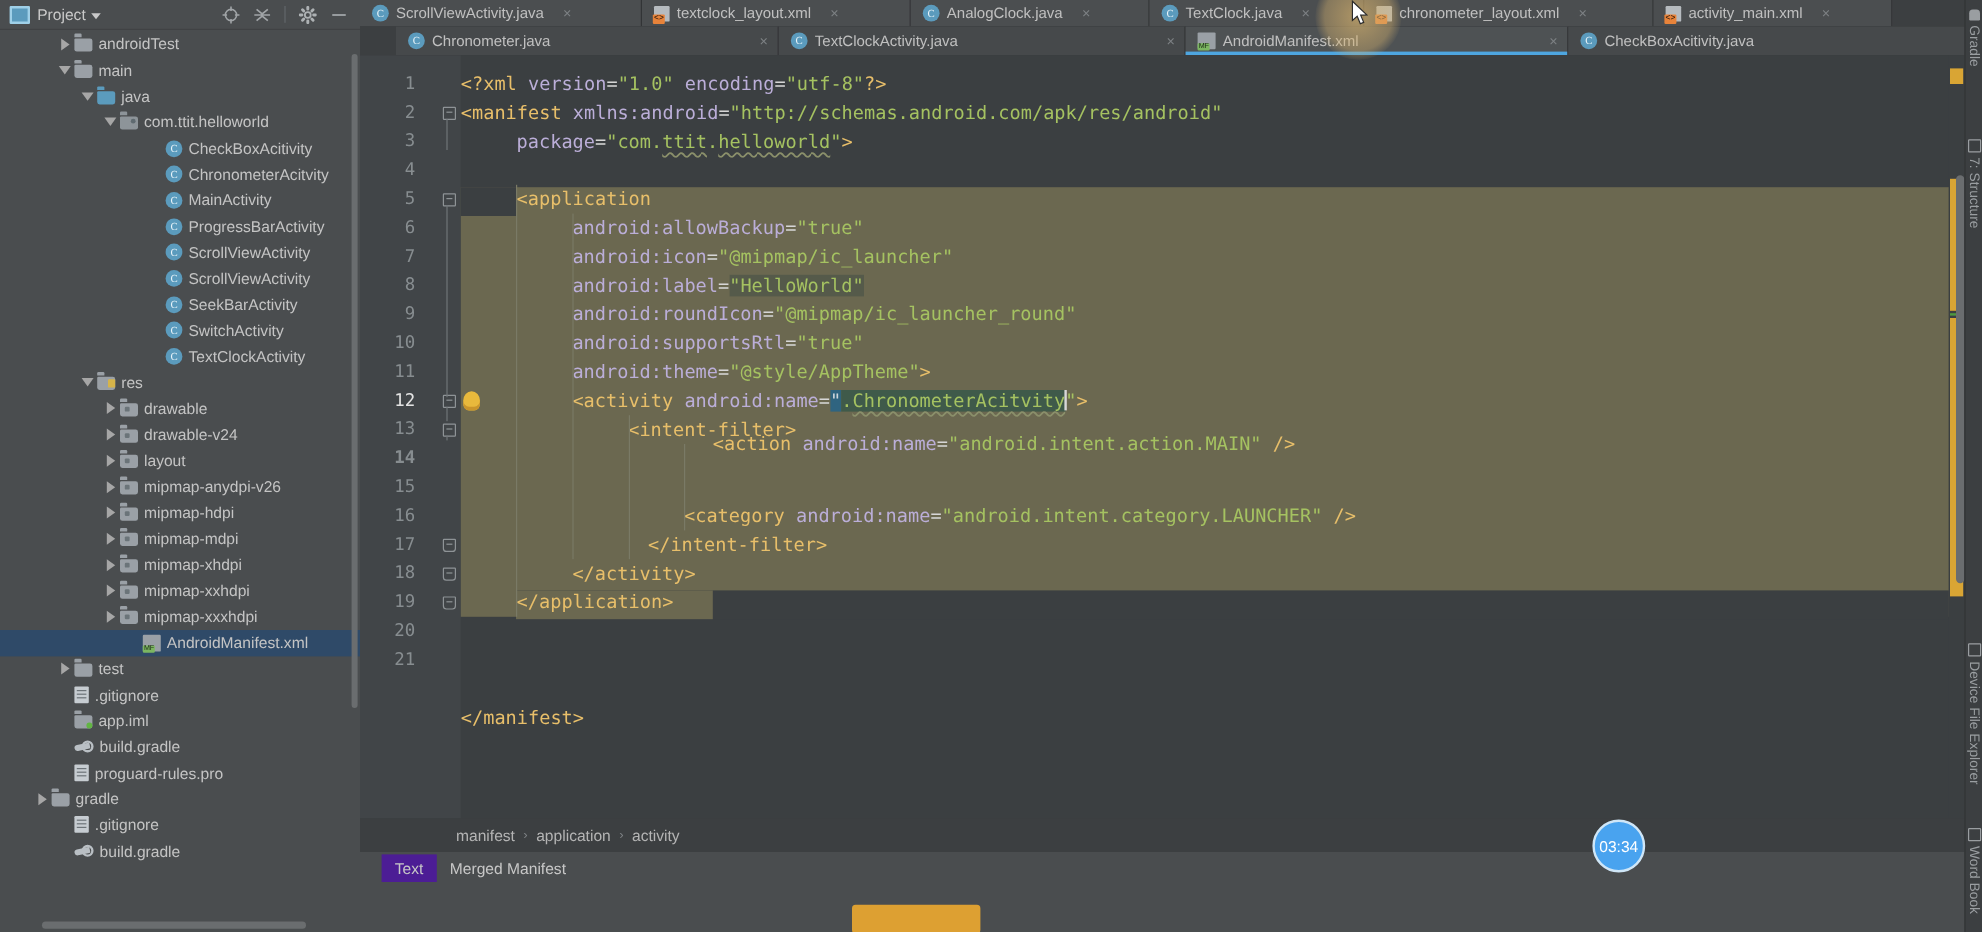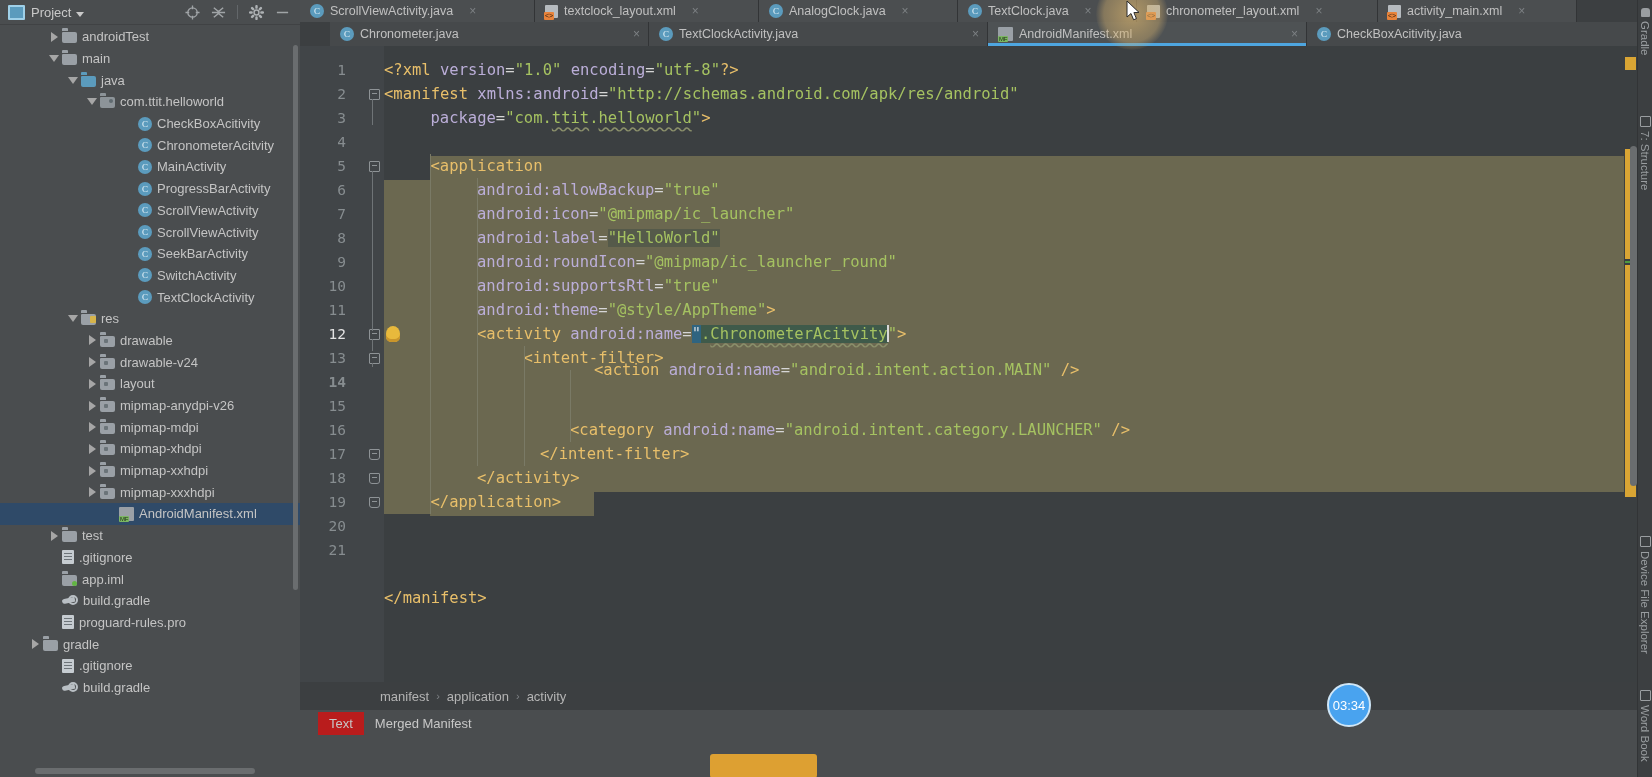--- a/index.html
+++ b/index.html
@@ -155,21 +155,21 @@
   #breadcrumb .sep{color:#7e8285;font-size:11px;}
 
   
   #bottombar{
     position:absolute;left:300px;top:710px;width:1338px;height:67px;background:#4a4d4f;
   }
   #bottom-tabs{display:flex;align-items:center;height:26px;padding-left:18px;gap:0;}
   .btab{
     color:#c7c7c7;font-size:13px;padding:4px 11px;cursor:default;
   }
-  .btab.on{background:#b91c1c;}
+  .btab.on{background:#4c1d95;}
   #orange-btn{
     position:absolute;left:410px;top:44px;width:107px;height:24px;
     background:#dda032;border-radius:3px;
   }
 
   
   #rightstrip{
     position:absolute;right:0;top:0;width:14px;height:777px;background:#3c3f41;
     border-left:1px solid #323436;
   }
@@ -364,20 +364,30 @@
       </div>
       <div class="tnode">
         <span style="width:84px;flex:0 0 84px"></span>
         <span class="tw">
           <span class="tri tri-right"></span>
         </span>
         <span class="ico">
           <span class="folder dot" style="display:block"></span>
         </span>
         <span class="tlabel">mipmap-anydpi-v26</span>
+      </div>
+      <div class="tnode">
+        <span style="width:84px;flex:0 0 84px"></span>
+        <span class="tw">
+          <span class="tri tri-right"></span>
+        </span>
+        <span class="ico">
+          <span class="folder dot" style="display:block"></span>
+        </span>
+        <span class="tlabel">mipmap-hdpi</span>
       </div>
       <div class="tnode">
         <span style="width:84px;flex:0 0 84px"></span>
         <span class="tw">
           <span class="tri tri-right"></span>
         </span>
         <span class="ico">
           <span class="folder dot" style="display:block"></span>
         </span>
         <span class="tlabel">mipmap-mdpi</span>

